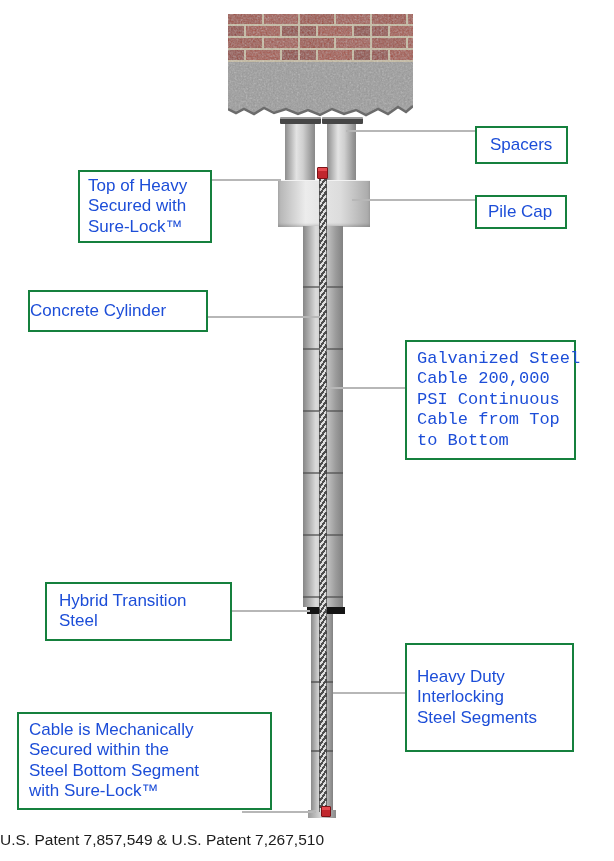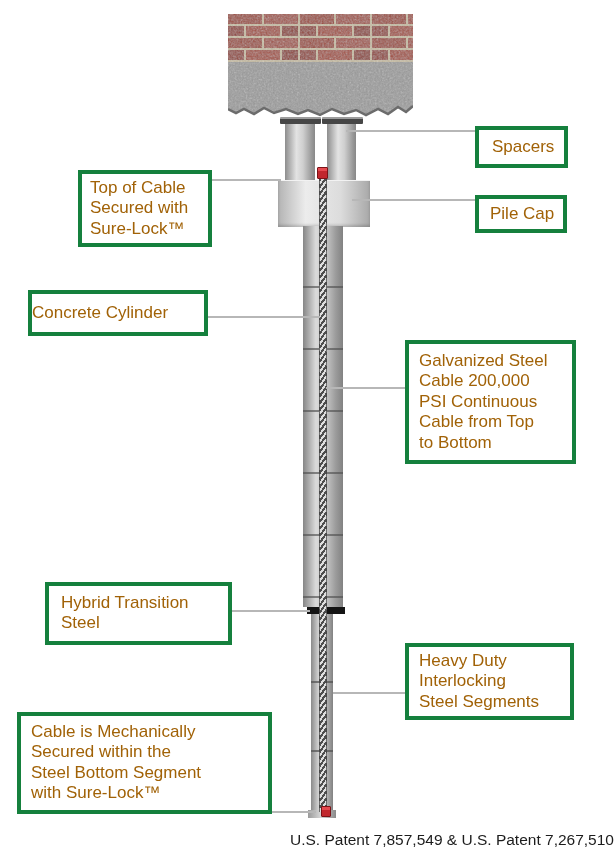--- a/index.html
+++ b/index.html
@@ -43,33 +43,33 @@
   .leader{height:2px;background:#b7b7b7;}
   #ld-spacers{left:346px;top:130px;width:129px;}
   #ld-topcable{left:211px;top:179px;width:70px;}
   #ld-pilecap{left:352px;top:199px;width:123px;}
   #ld-concrete{left:208px;top:316px;width:112px;}
   #ld-galv{left:326px;top:387px;width:79px;}
   #ld-hybrid{left:232px;top:610px;width:78px;}
   #ld-heavy{left:333px;top:692px;width:72px;}
   #ld-secured{left:242px;top:811px;width:74px;}
   
-  .callout{background:#ffffff;border:4px solid #15803d;box-sizing:border-box;
-    padding:6px 10px;font-size:17px;line-height:1.2;color:#a16207;}
+  .callout{background:#ffffff;border:2px solid #15803d;box-sizing:border-box;
+    padding:6px 10px;font-size:17px;line-height:1.2;color:#1d4ed8;}
   .callout .cl{white-space:nowrap;}
   #bx-spacers{left:475px;top:126px;width:93px;padding:7px 0 7px 13px;}
   #bx-pilecap{left:475px;top:195px;width:92px;padding:5px 0 5px 11px;}
   #bx-topcable{left:78px;top:170px;width:134px;padding:4px 8px;}
   #bx-concrete{left:28px;top:290px;width:180px;padding:9px 0;}
-  #bx-galv{left:405px;top:340px;width:171px;padding:7px 10px;}
+  #bx-galv{left:405px;top:340px;width:171px;padding:7px 10px;font-family:Liberation Mono, monospace;}
   #bx-hybrid{left:45px;top:582px;width:187px;padding:7px 12px;}
-  #bx-heavy{left:405px;top:643px;width:169px;padding:4px 10px;}
+  #bx-heavy{left:405px;top:643px;width:169px;padding:22px 10px;}
   #bx-secured{left:17px;top:712px;width:255px;padding:6px 10px;}
   
-  #patent{left:0;top:831px;width:614px;text-align:right;font-size:15.5px;color:#1c1c1c;}
+  #patent{left:0;top:831px;width:614px;text-align:left;font-size:15.5px;color:#1c1c1c;}
 </style>
 </head>
 <body>
 
 <div id="stage">
 
   <svg id="masonry" class="abs" width="185" height="108" viewBox="0 0 185 108">
     <defs>
       <pattern id="brickPat" width="72" height="24" patternUnits="userSpaceOnUse">
         <rect width="72" height="24" fill="#c7bca2"></rect>
@@ -122,21 +122,21 @@
 
   <div id="bx-spacers" class="abs callout">
     <div class="cl">Spacers</div>
   </div>
 
   <div id="bx-pilecap" class="abs callout">
     <div class="cl">Pile Cap</div>
   </div>
 
   <div id="bx-topcable" class="abs callout">
-    <div class="cl">Top of Cable</div>
+    <div class="cl">Top of Heavy</div>
     <div class="cl">Secured with</div>
     <div class="cl">Sure-Lock™</div>
   </div>
 
   <div id="bx-concrete" class="abs callout">
     <div class="cl">Concrete Cylinder</div>
   </div>
 
   <div id="bx-galv" class="abs callout">
     <div class="cl">Galvanized Steel</div>

